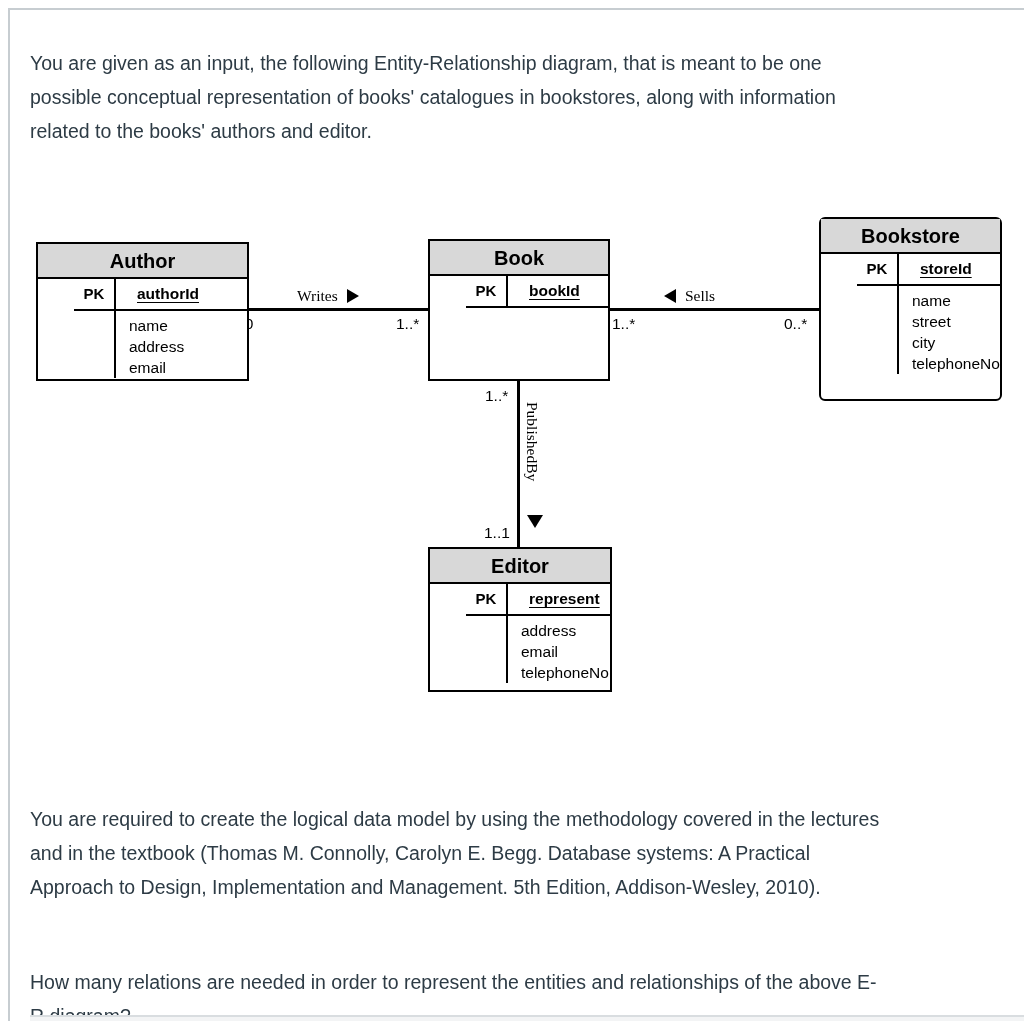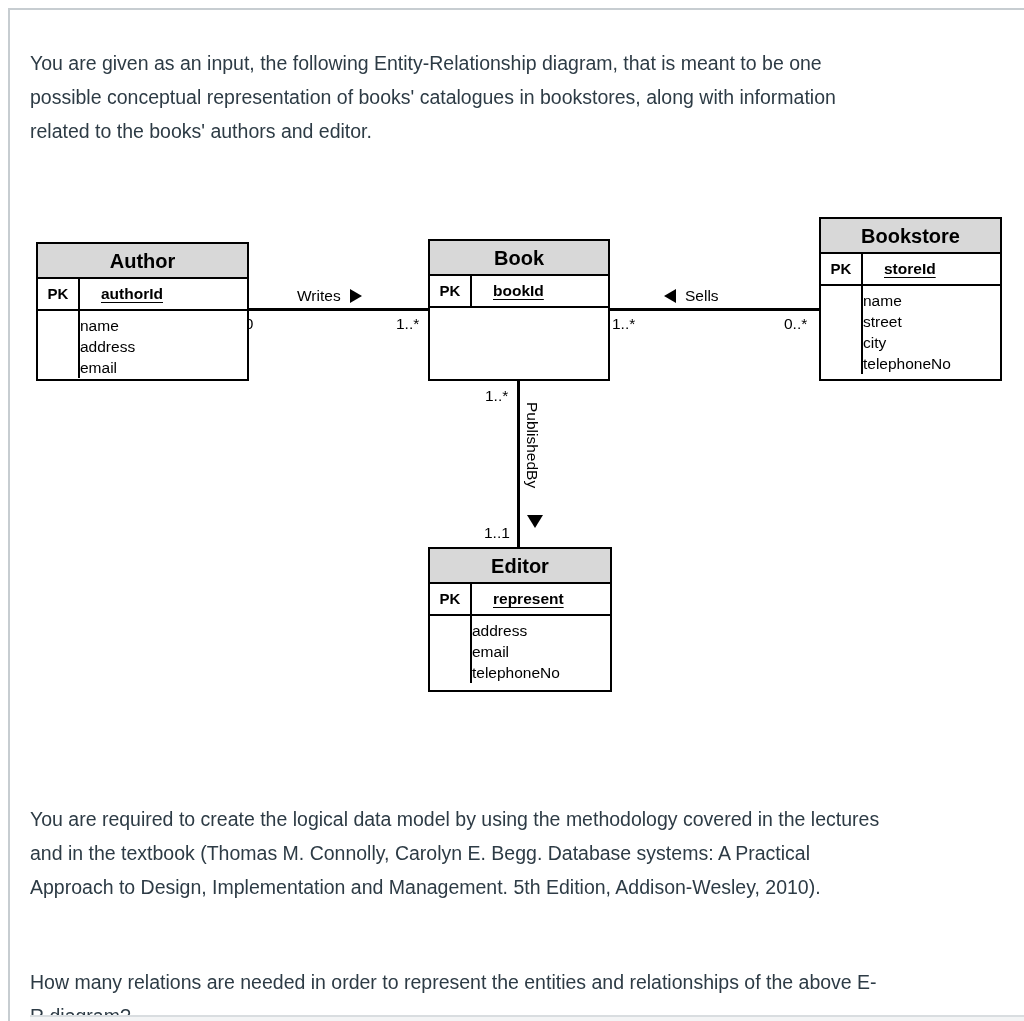--- a/index.html
+++ b/index.html
@@ -18,44 +18,44 @@
   .para div { white-space:nowrap; }
   .para-intro { top:46px; }
   .para-requirement { top:802px; }
   .para-question { top:921px;margin-top:44px; }
 
   
   .entity { position:absolute; border:2px solid #000; background:#fff; color:#000; }
   .entity-header { height:35px; line-height:34px; background:#d8d8d8;
                    border-bottom:2px solid #000; text-align:center;
                    font-weight:bold; font-size:20px; }
-  .row { display:flex; }
+  .row { display:flex;margin-left:36px; }
   .pk-row { height:32px; border-bottom:2px solid #000; }
   .pk-cell { width:42px; border-right:2px solid #000; text-align:center;
              font-weight:bold; font-size:15px; line-height:30px; flex:none; }
   .key-cell { flex:1; font-weight:bold; font-size:15.5px; line-height:30px;
               padding-left:21px; text-decoration:underline;
               text-underline-offset:3px; }
   .attr-row { flex:1; }
-  .attr-cell { flex:1; padding:4px 0 0 0; font-size:15.5px; line-height:21px; }
+  .attr-cell { flex:1; padding:4px 0 0 13px; font-size:15.5px; line-height:21px; }
 
   .entity-author    { left:36px;  top:242px; width:213px; height:139px; }
   .entity-book      { left:428px; top:239px; width:182px; height:142px; }
-  .entity-bookstore { left:819px; top:217px; width:183px; height:164px; }
+  .entity-bookstore { left:819px; top:217px; width:183px; height:184px;border-radius:6px; }
   .entity-editor    { left:428px; top:547px; width:184px; height:145px; }
 
   
   .rel-line { position:absolute; background:#000; }
   .line-writes { left:215px; top:308px; width:215px; height:3px; }
   .line-sells  { left:608px; top:308px; width:213px; height:3px; }
   .line-published { left:517px; top:379px; width:3px; height:170px; }
 
   
   .rel-label { position:absolute; display:flex; align-items:center; gap:9px;
-               color:#000; font-size:15.5px; }
+               color:#000; font-size:15.5px;font-family:Liberation Serif, serif; }
   .label-writes { left:297px; top:286px; height:20px; }
   .label-sells  { left:664px; top:286px; height:20px; }
   .label-published { left:523px; top:402px; height:106px;
                      writing-mode:vertical-rl; display:block; }
 
   .tri-right { width:0; height:0; border-left:12px solid #000;
                border-top:7px solid transparent; border-bottom:7px solid transparent; }
   .tri-left  { width:0; height:0; border-right:12px solid #000;
                border-top:7px solid transparent; border-bottom:7px solid transparent; }
   .tri-down  { position:absolute; left:527px; top:515px; width:0; height:0;

